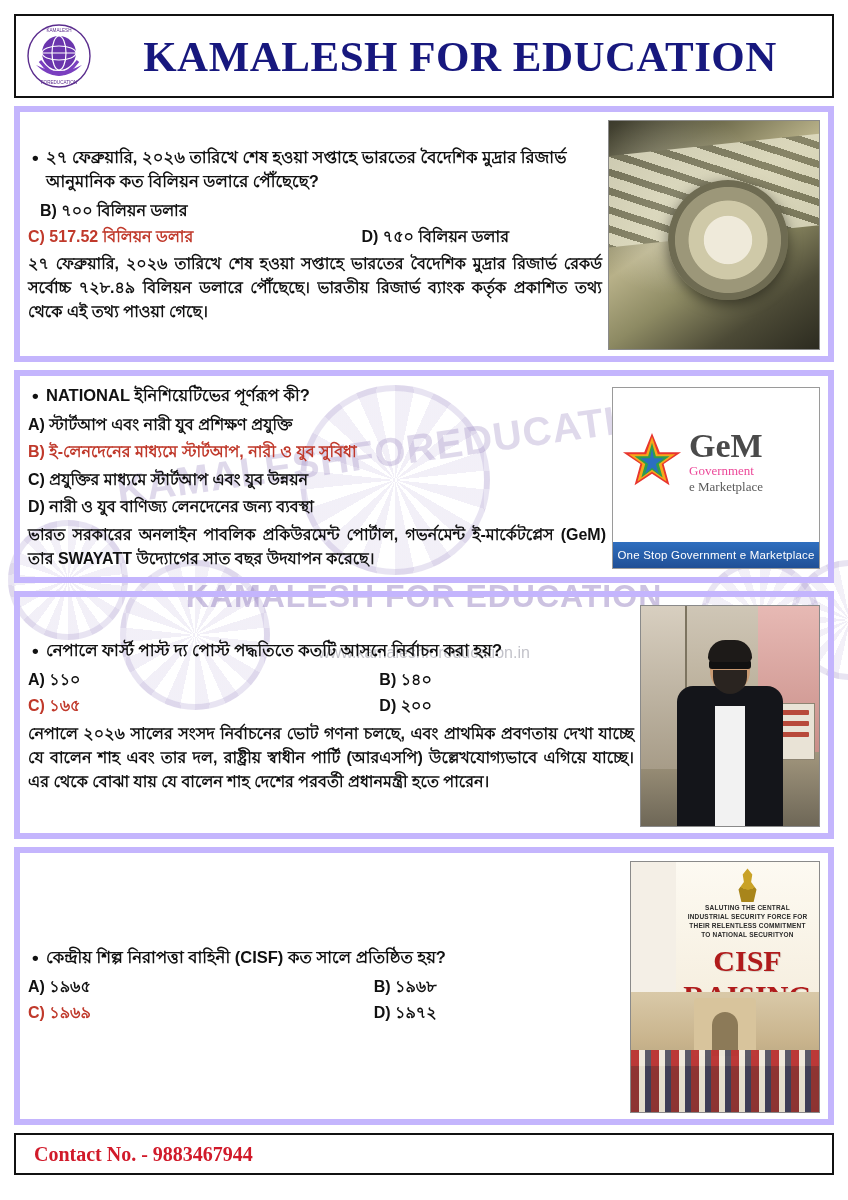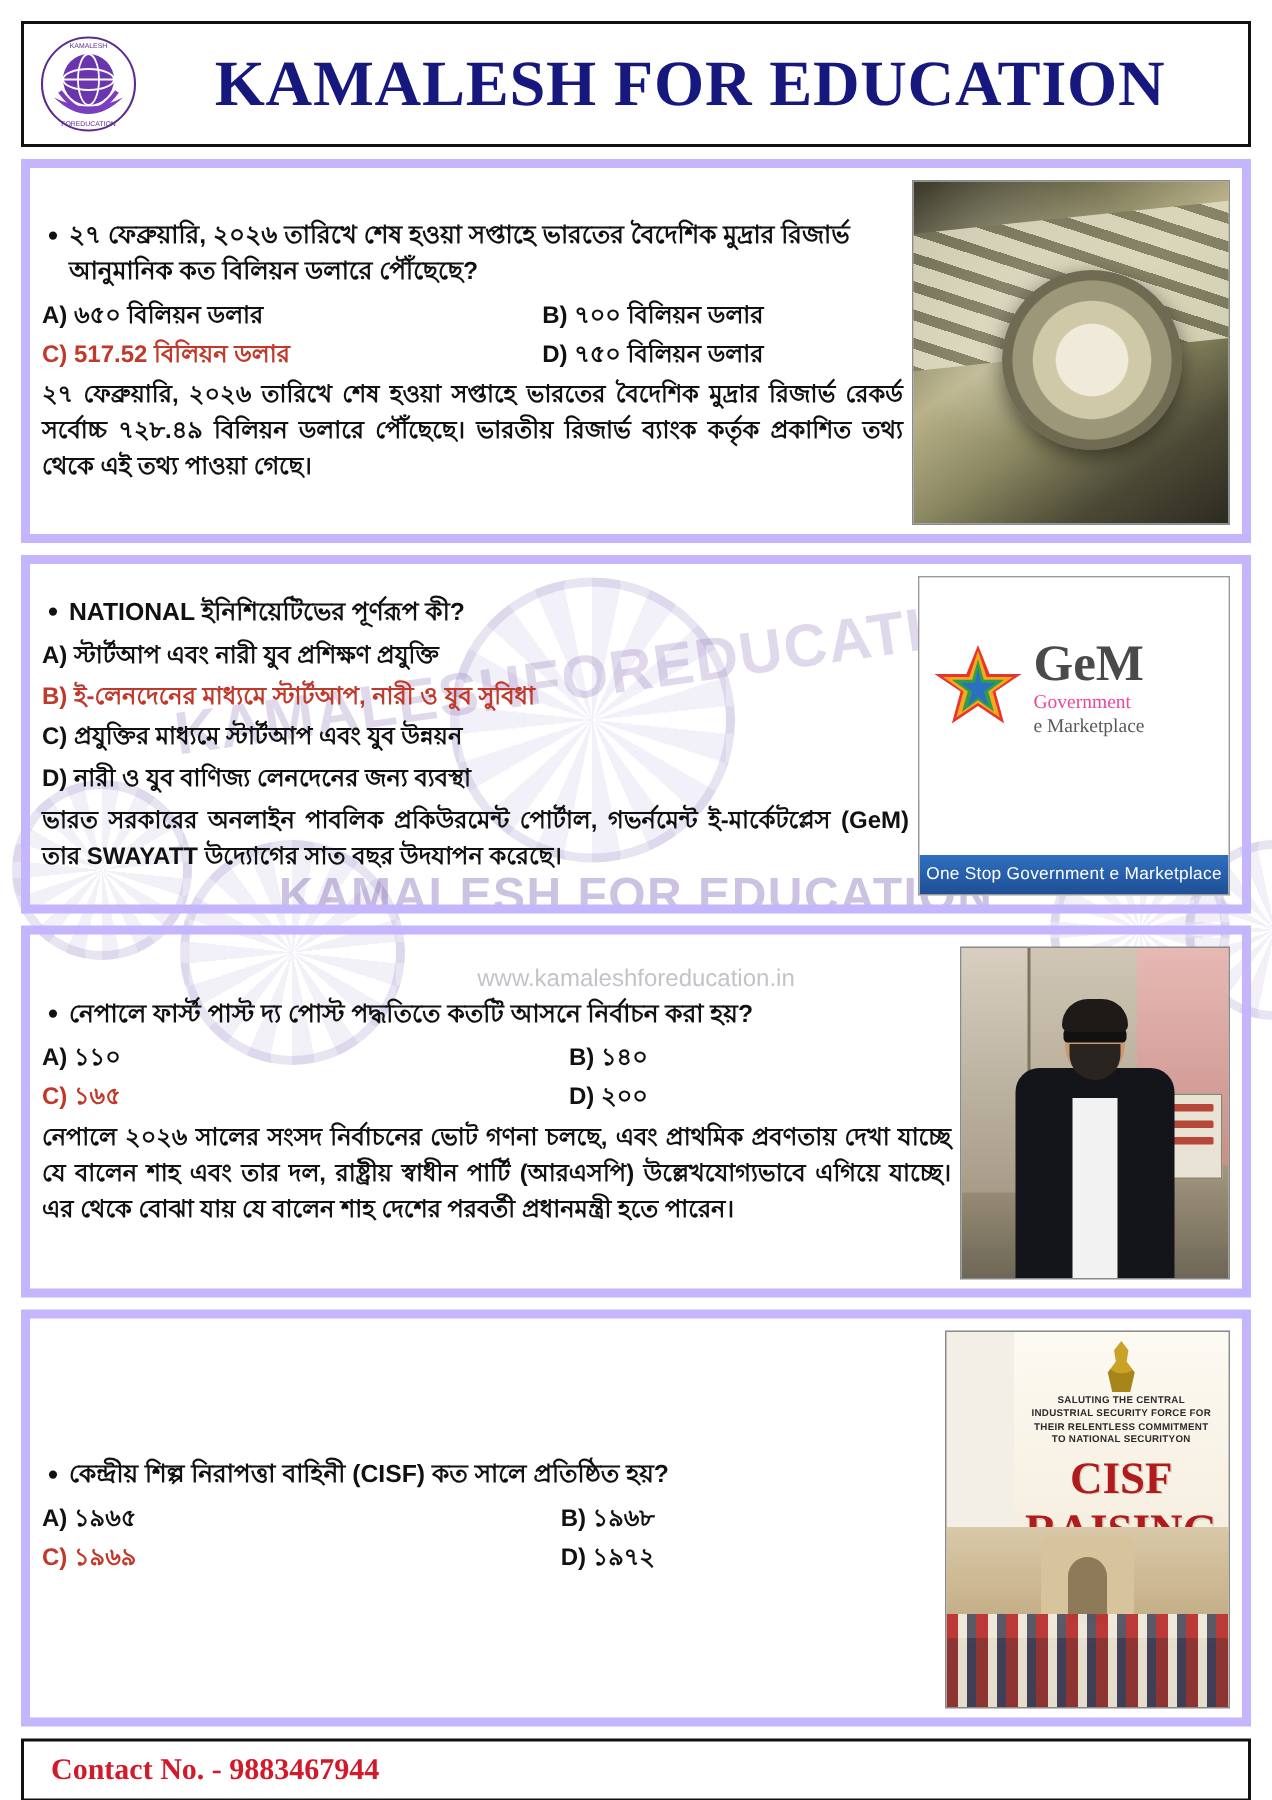--- a/index.html
+++ b/index.html
@@ -187,21 +187,21 @@
     position: absolute;
     left: 28%; top: 26%;
     width: 120px; height: 120px;
     border-radius: 50%;
     background:
       radial-gradient(circle at 50% 50%, #efeada 0 28%, #cfc9a8 29% 46%, #9c9779 47% 62%, #6e6b52 63% 100%);
     box-shadow: 0 4px 14px rgba(0,0,0,0.5);
   }
 
   .img-gem {
-    width: 208px; height: 213px;
+    width: 208px; height: 182px;
     border: 1px solid #9a9a9a;
     background: #ffffff;
     position: relative;
     overflow: hidden;
   }
   .gem-top {
     height: 148px;
     display: flex;
     align-items: center;
     justify-content: flex-start;
@@ -407,21 +407,20 @@
       </svg>
     </div>
     <div class="header-title">KAMALESH FOR EDUCATION</div>
   </div>
 
   <div class="qblock">
     <div class="qbody">
       <p class="qtext">২৭ ফেব্রুয়ারি, ২০২৬ তারিখে শেষ হওয়া সপ্তাহে ভারতের বৈদেশিক মুদ্রার রিজার্ভ আনুমানিক কত বিলিয়ন ডলারে পৌঁছেছে?</p>
       <div class="opts">
         <div class="opt-row">
-          <div class="opt wide">A) ৬৫০ বিলিয়ন ডলার</div>
           <div class="opt narrow">B) ৭০০ বিলিয়ন ডলার</div>
         </div>
         <div class="opt-row">
           <div class="opt wide correct">C) 517.52 বিলিয়ন ডলার</div>
           <div class="opt narrow">D) ৭৫০ বিলিয়ন ডলার</div>
         </div>
       </div>
       <p class="explain">২৭ ফেব্রুয়ারি, ২০২৬ তারিখে শেষ হওয়া সপ্তাহে ভারতের বৈদেশিক মুদ্রার রিজার্ভ রেকর্ড সর্বোচ্চ ৭২৮.৪৯ বিলিয়ন ডলারে পৌঁছেছে। ভারতীয় রিজার্ভ ব্যাংক কর্তৃক প্রকাশিত তথ্য থেকে এই তথ্য পাওয়া গেছে।</p>
     </div>
     <div class="qimage-wrap">

